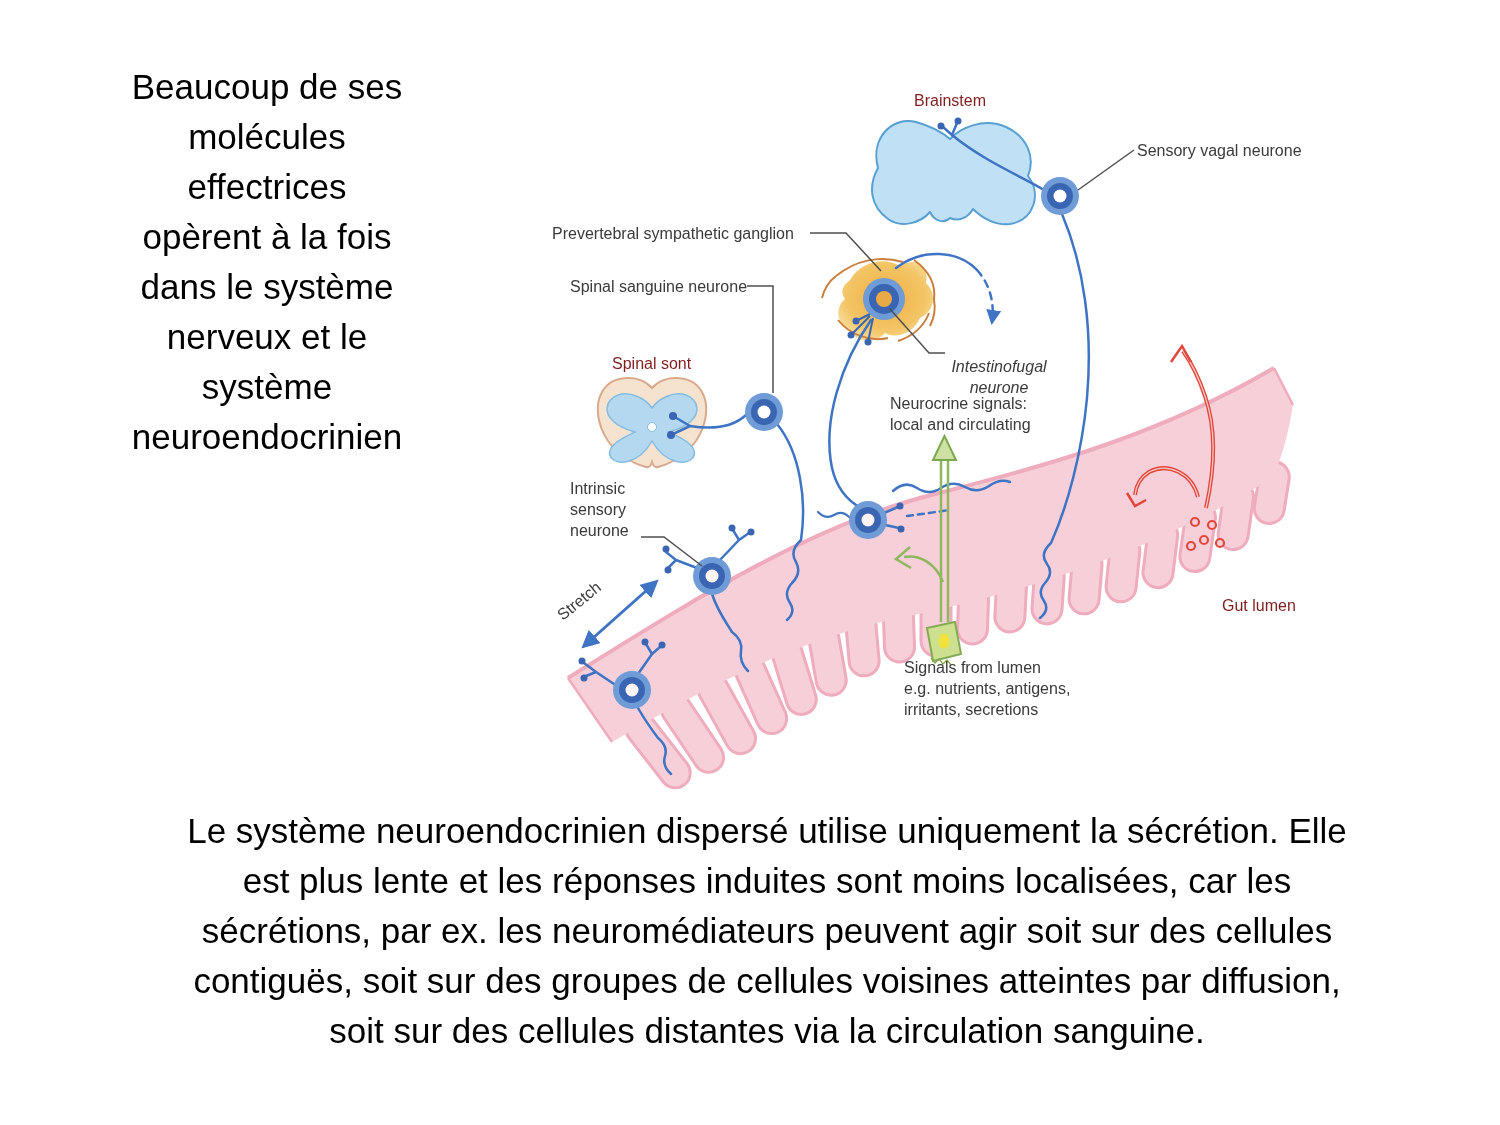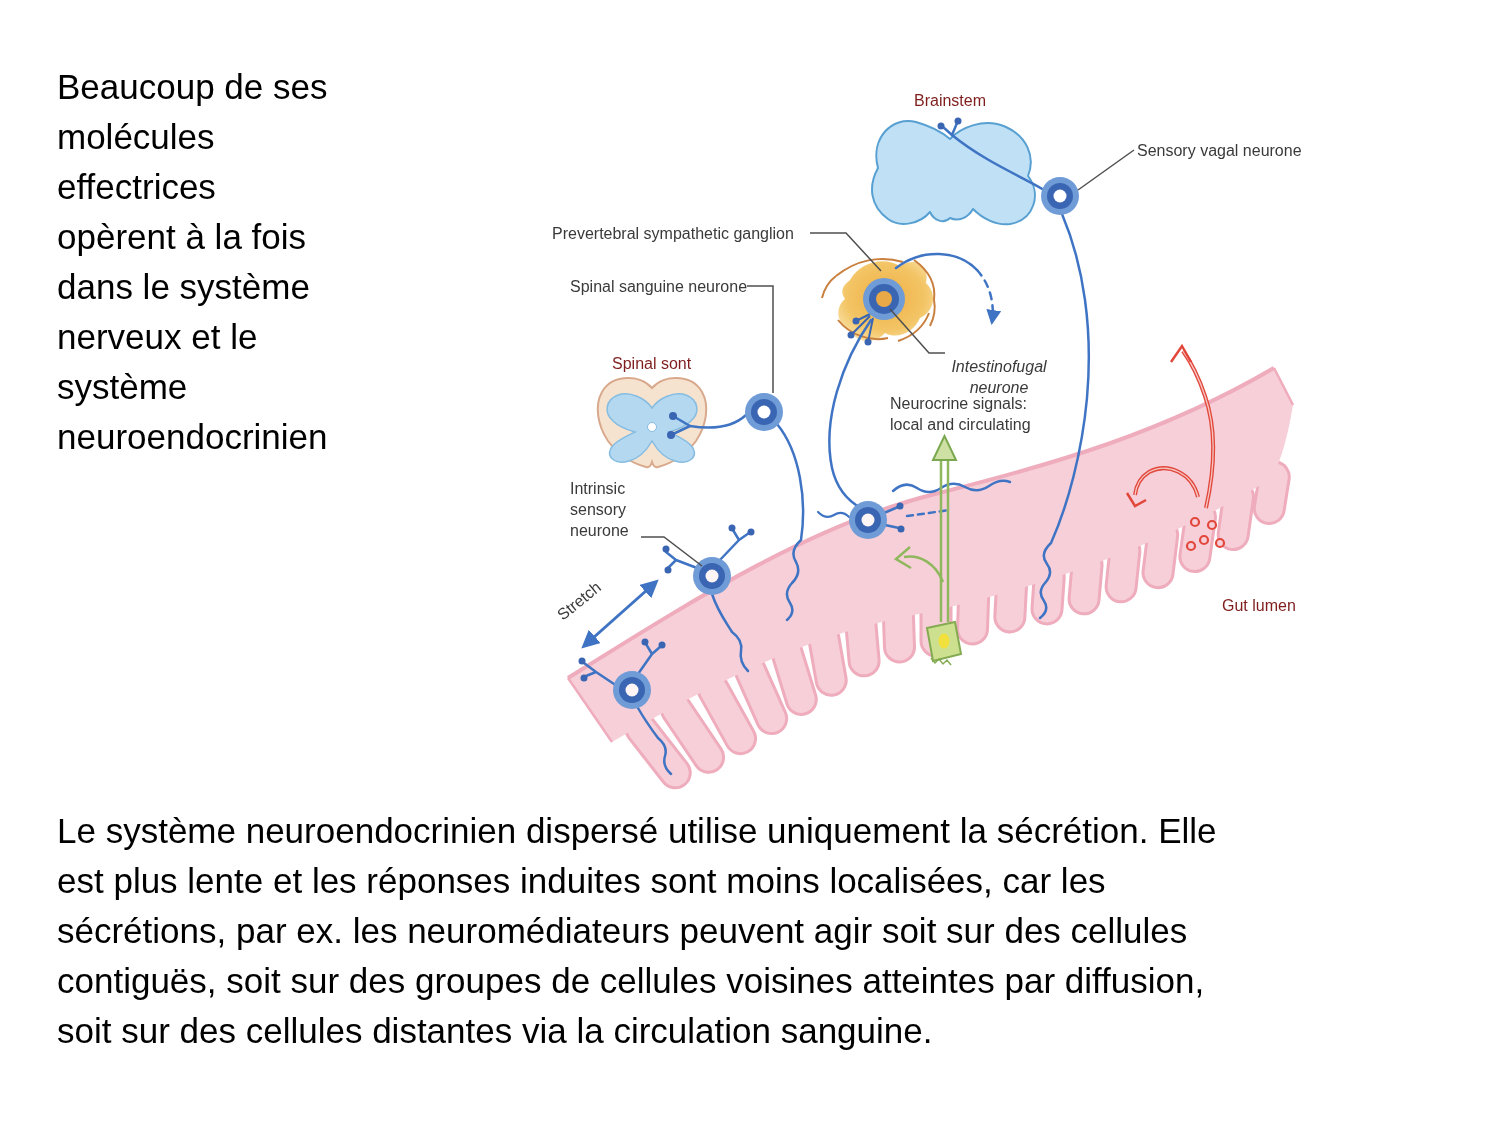--- a/index.html
+++ b/index.html
@@ -1,18 +1,18 @@
 <!DOCTYPE html>
 <html><head>
 <meta charset="utf-8">
 <style>
   html,body{margin:0;padding:0;background:#fff;}
   .canvas{position:relative;width:1500px;height:1125px;background:#fff;overflow:hidden;
           font-family:"Liberation Sans",sans-serif;}
-  .bigtext{position:absolute;color:#000;font-size:35px;line-height:50px;white-space:pre-line;}
+  .bigtext{position:absolute;color:#000;font-size:35px;line-height:50px;white-space:pre-line;text-align:center;}
   .intro{left:57px;top:62px;width:420px;}
   .bodytxt{left:57px;top:806px;width:1420px;}
   .lbl{position:absolute;color:#3a3a3a;font-size:16px;line-height:21px;white-space:pre-line;}
   .lbl.b{font-weight:400;color:#7f1d1d;}
   .lbl.ctr{text-align:center;font-style:italic;}
   .stretch{transform:rotate(-39deg);transform-origin:left bottom;}
   svg{position:absolute;left:0;top:0;}
 </style>
 </head>
 <body>
@@ -253,19 +253,22 @@
   <div class="lbl b" style="left:612px;top:353px">Spinal sont</div>
   <div class="lbl ctr" style="left:946px;top:356px;width:106px">Intestinofugal
 neurone</div>
   <div class="lbl" style="left:890px;top:393px">Neurocrine signals:
 local and circulating</div>
   <div class="lbl" style="left:570px;top:478px">Intrinsic
 sensory
 neurone</div>
   <div class="lbl stretch" style="left:566px;top:604px">Stretch</div>
   <div class="lbl b" style="left:1222px;top:595px">Gut lumen</div>
+  <div class="lbl" style="left:904px;top:657px">Signals from lumen
+e.g. nutrients, antigens,
+irritants, secretions</div>
 
   <div class="bigtext bodytxt">Le système neuroendocrinien dispersé utilise uniquement la sécrétion. Elle
 est plus lente et les réponses induites sont moins localisées, car les
 sécrétions, par ex. les neuromédiateurs peuvent agir soit sur des cellules
 contiguës, soit sur des groupes de cellules voisines atteintes par diffusion,
 soit sur des cellules distantes via la circulation sanguine.</div>
 </div>
 
 </body></html>

